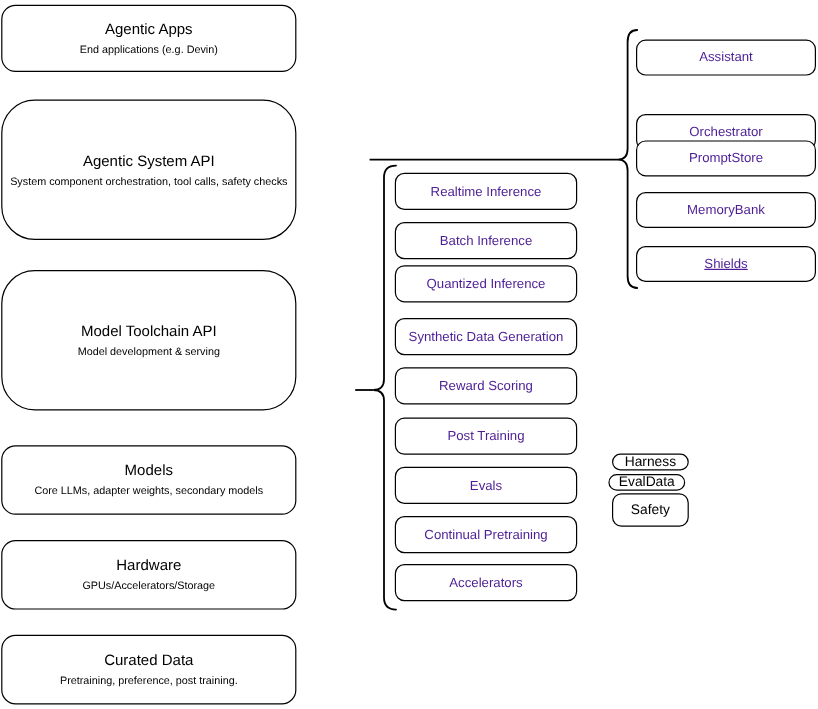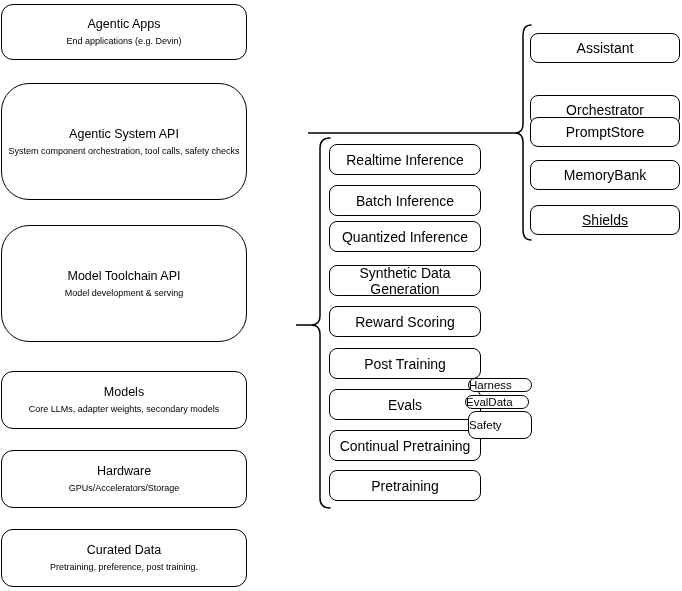--- a/index.html
+++ b/index.html
@@ -48,38 +48,39 @@
   .node-box {
     position: absolute;
     border: 1.5px solid #000;
     border-radius: 8px;
     background: #fff;
     box-sizing: border-box;
     display: flex;
     align-items: center;
     justify-content: center;
     text-align: center;
-    font-size: 14px;
-    color: #000000;
+    font-size: 11px;
+    color: #4c1d95;
   }
   .mid { left: 329px; width: 152px; height: 31px; }
   .right { left: 530px; width: 150px; height: 30px; }
   .pill {
     position: absolute;
     border: 1.5px solid #000;
     border-radius: 8px;
     background: #fff;
     box-sizing: border-box;
     display: flex;
     align-items: center;
-    justify-content: flex-start;
+    justify-content: center;
     font-size: 11.5px;
     line-height: 12px;
     color: #000;
     z-index: 5;
+    margin-left: 42px;
   }
 </style>
 </head>
 <body>
 
 <div id="canvas">
 
   <svg class="overlay" viewBox="0 0 682 591">
 
     <path d="M 330 138 Q 320 138 320 148 L 320 316 Q 320 325 311 325 Q 320 325 320 334 L 320 498 Q 320 508 330 508" fill="none" stroke="#000" stroke-width="1.5" stroke-linecap="round"></path>
@@ -139,21 +140,21 @@
   <div class="node-box mid" style="top:306px;">
     <span>Reward Scoring</span>
   </div>
   <div class="node-box mid" style="top:389px;">
     <span>Evals</span>
   </div>
   <div class="node-box mid" style="top:430px;">
     <span>Continual Pretraining</span>
   </div>
   <div class="node-box mid" style="top:470px;">
-    <span>Pretraining</span>
+    <span>Accelerators</span>
   </div>
 
   <div class="pill" style="left:468px;top:378px;width:64px;height:14px;">
     <span>Harness</span>
   </div>
   <div class="pill" style="left:465px;top:395px;width:64px;height:14px;">
     <span>EvalData</span>
   </div>
   <div class="pill" style="left:468px;top:411px;width:64px;height:28px;">
     <span>Safety</span>

